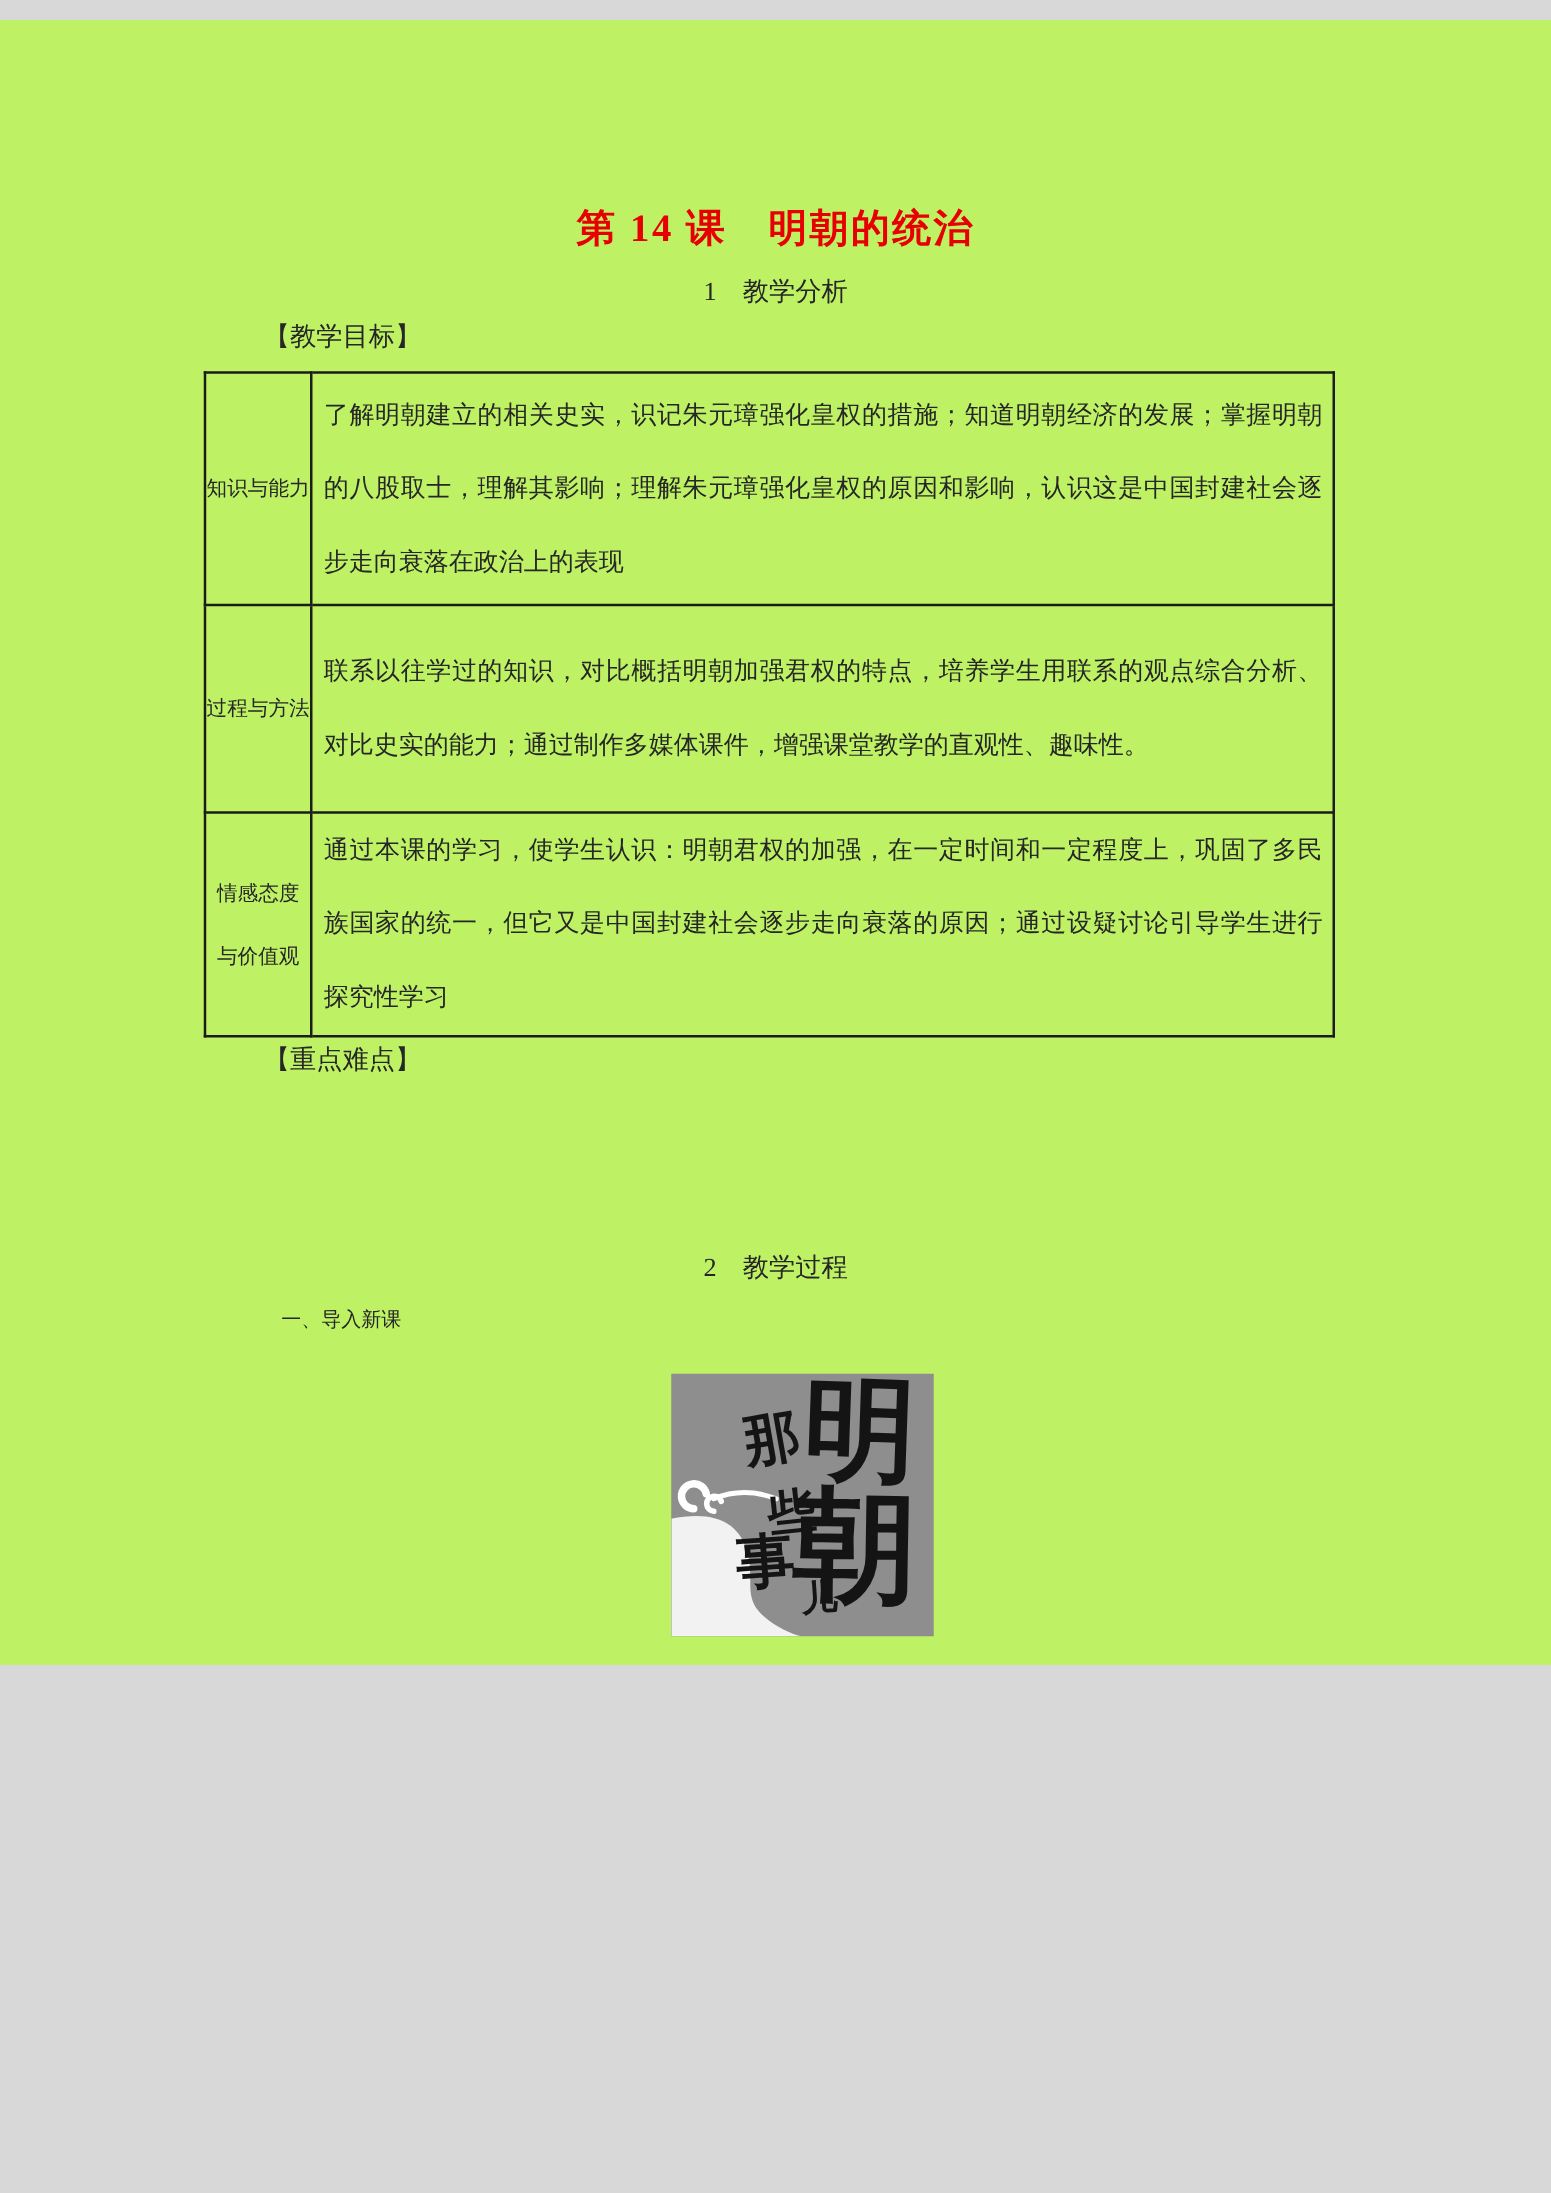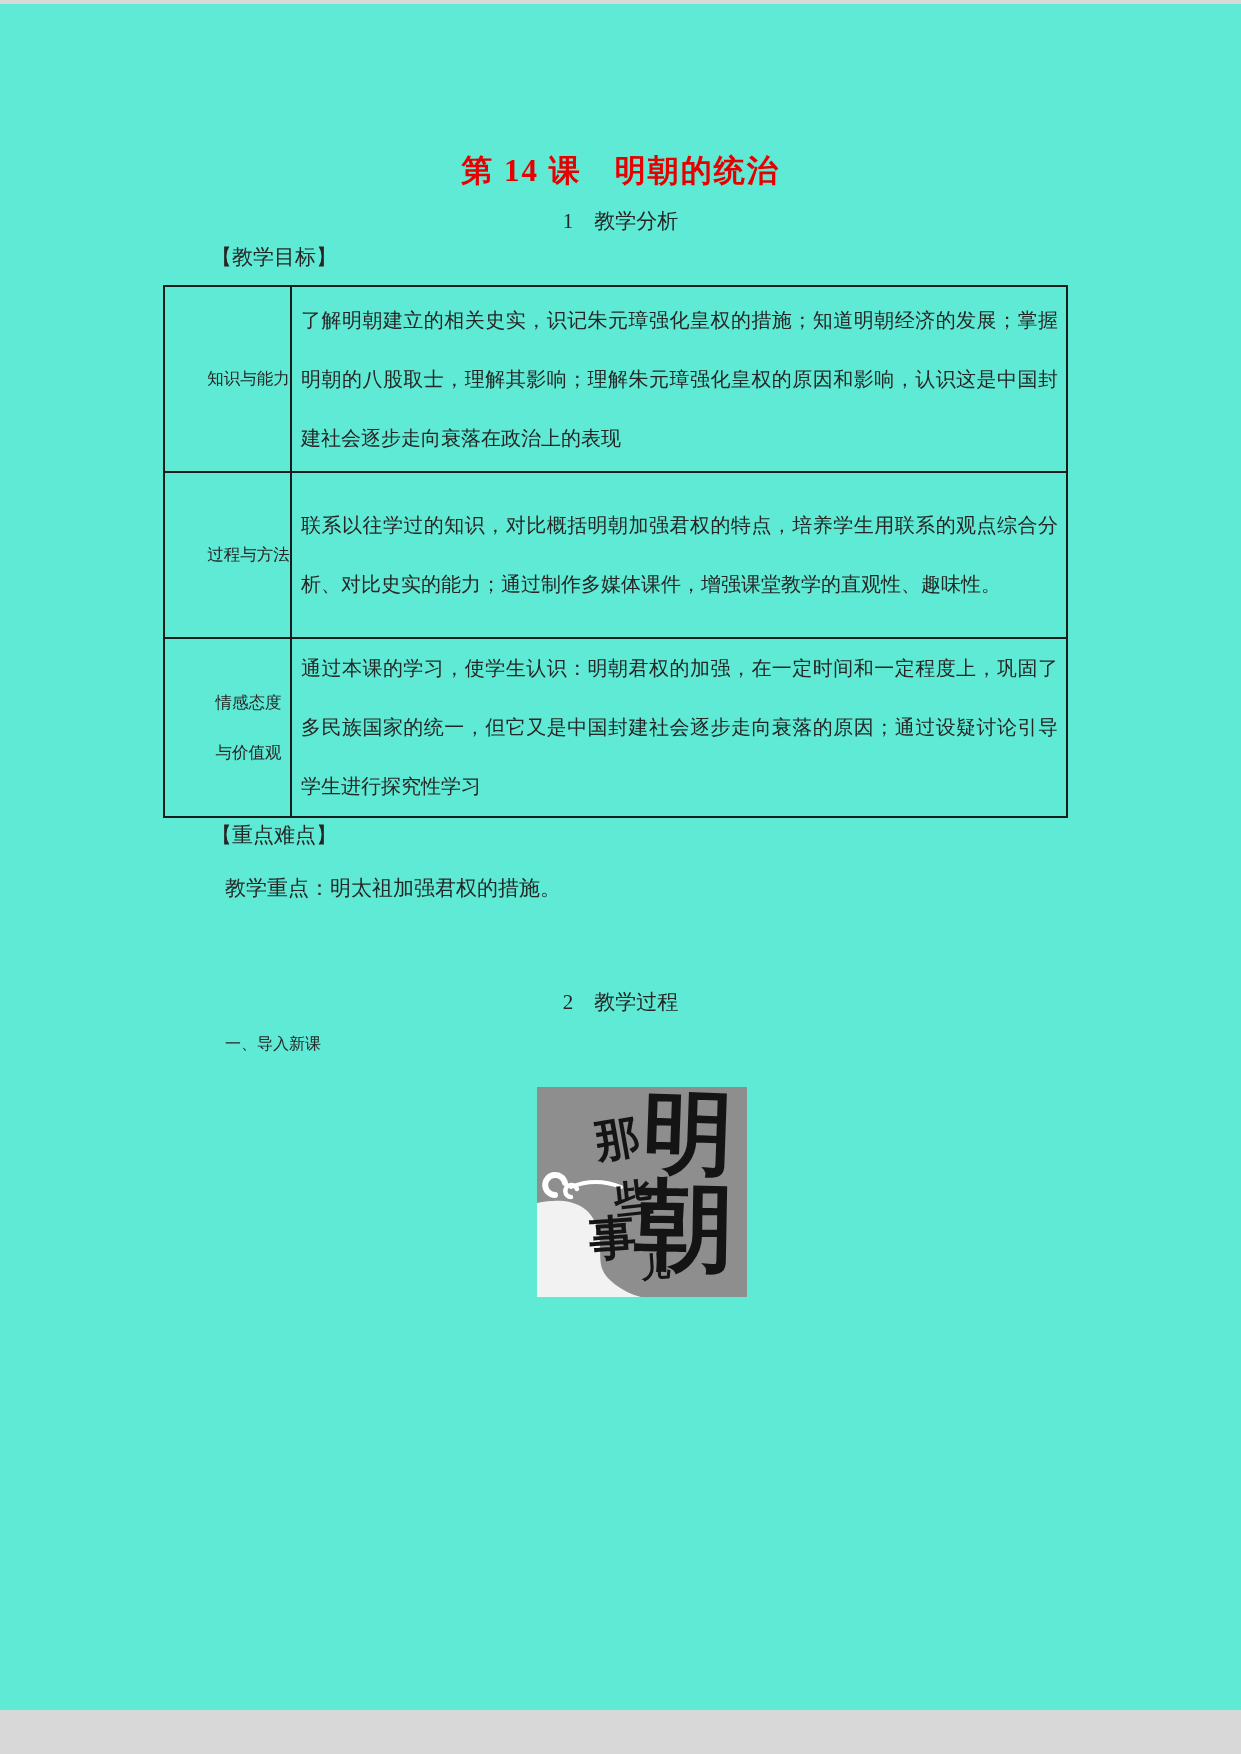--- a/index.html
+++ b/index.html
@@ -1,20 +1,20 @@
 <!DOCTYPE html>
 <html><head>
 <meta charset="utf-8">
 <style>
   html,body{margin:0;padding:0;background:#d8d8d8;}
   .page{
     position:relative;
-    width:1241px;height:1706px;
-    margin:4px auto;
-    background:#5eead4;
+    width:1241px;height:1316px;
+    margin:16px auto;
+    background:#bef264;
     font-family:"Liberation Serif", serif;
     color:#262626;
     overflow:hidden;
   }
   .abs{position:absolute;}
   .page-title{
     top:146px;left:0;width:100%;
     text-align:center;
     font-size:31px;font-weight:bold;
     color:#e60000;
@@ -43,21 +43,20 @@
     border:2px solid #1c1c1c;
     vertical-align:middle;
     padding:0;
   }
   .goals-table td.lbl{
     width:83px;
     text-align:center;
     font-size:16.5px;
     line-height:50px;
     white-space:pre-line;
-    padding-left:42px;
   }
   .goals-table td.cnt{padding:0 8px 0 9px;}
   .goals-table td.cnt .cnt-text{
     font-size:20px;
     line-height:59px;
     text-align:justify;
     text-justify:inter-character;
   }
   tr.row1{height:186px;}
   tr.row2{height:166px;}
@@ -130,21 +129,20 @@
 与价值观</td>
       <td class="cnt">
         <div class="cnt-text">通过本课的学习，使学生认识：明朝君权的加强，在一定时间和一定程度上，巩固了多民族国家的统一，但它又是中国封建社会逐步走向衰落的原因；通过设疑讨论引导学生进行探究性学习</div>
       </td>
     </tr>
   </tbody>
     </table>
 
   <div class="abs bracket-label keypoints-label">【重点难点】</div>
 
-  <div class="abs plain-line focus-line">教学重点：明太祖加强君权的措施。</div>
 
 
   <div class="abs center-heading h-process">2　教学过程</div>
 
   <div class="abs leadin-heading">一、导入新课</div>
 
   <div class="abs book-cover">
     <svg width="210" height="210" viewBox="0 0 210 210">
       <path d="M0,116 C30,110 52,116 60,140 C68,164 56,178 74,194 C84,203 96,208 104,210 L0,210 Z" fill="#f2f2f2"></path>
       <g stroke="#ffffff" fill="none" stroke-linecap="round">

